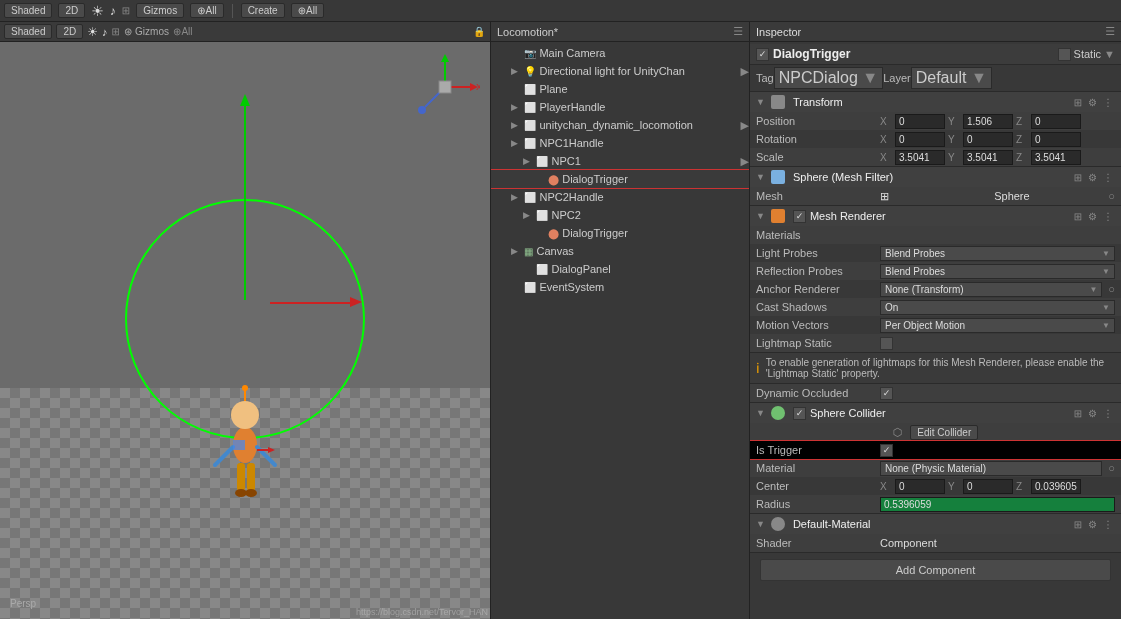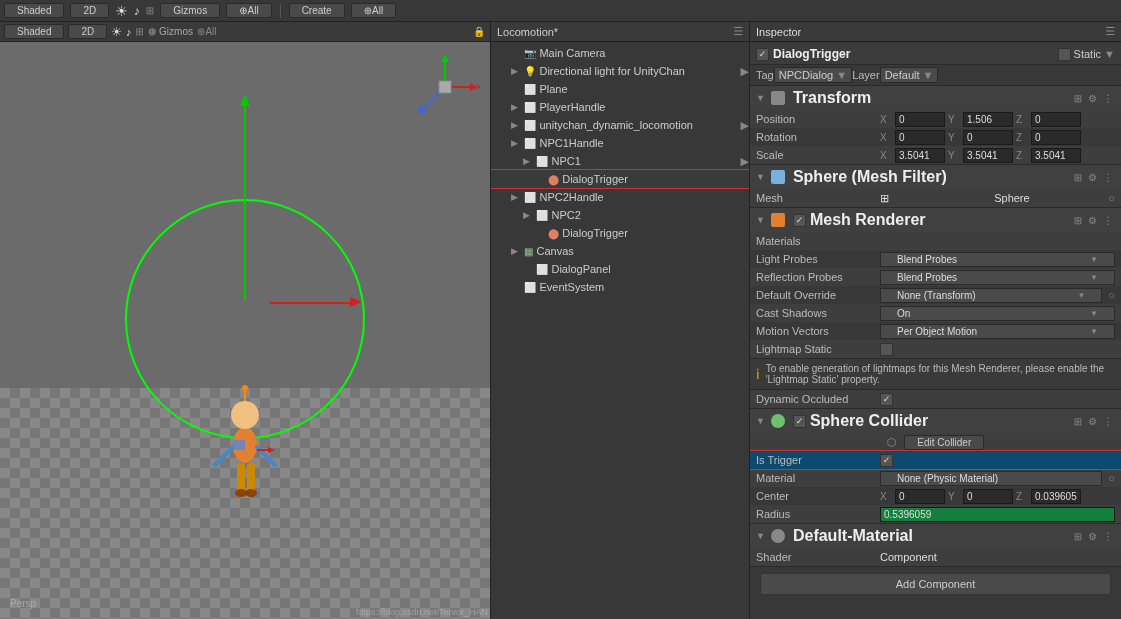--- a/index.html
+++ b/index.html
@@ -24,21 +24,21 @@
       height: 22px;
       padding: 0 4px;
       gap: 6px;
       flex-shrink: 0;
     }
     .toolbar-btn {
       background: #4a4a4a;
       border: 1px solid #2a2a2a;
       color: #ccc;
       font-size: 10px;
-      padding: 1px 12px;
+      padding: 1px 6px;
       cursor: pointer;
       border-radius: 2px;
     }
     .toolbar-separator {
       width: 1px;
       height: 14px;
       background: #555;
       margin: 0 2px;
     }
 
@@ -210,39 +210,39 @@
       gap: 0;
       font-size: 11px;
       color: #bbb;
       border-bottom: 1px solid #2a2a2a;
     }
     .insp-tag-val {
       background: #4a4a4a;
       border: 1px solid #2a2a2a;
       padding: 1px 4px;
       color: #ccc;
-      font-size: 11px;
+      font-size: 16px;
     }
 
     
     .component-section {
       border-bottom: 1px solid #2a2a2a;
     }
     .comp-header {
       display: flex;
       align-items: center;
       padding: 3px 6px;
       background: #404040;
       gap: 4px;
       cursor: pointer;
     }
     .comp-title {
-      font-size: 16px;
+      font-size: 11px;
       color: #eee;
-      font-weight: bold;
+      font-weight: normal;
       flex: 1;
     }
     .comp-icons {
       display: flex;
       gap: 2px;
     }
     .comp-icon-btn {
       color: #888;
       font-size: 10px;
       cursor: pointer;
@@ -283,21 +283,21 @@
       color: #ddd;
       font-size: 10px;
       padding: 1px 3px;
       flex: 1;
     }
     .insp-dropdown {
       background: #4a4a4a;
       border: 1px solid #2a2a2a;
       color: #ddd;
       font-size: 10px;
-      padding: 1px 16px;
+      padding: 1px 4px;
       flex: 1;
       display: flex;
       align-items: center;
       justify-content: space-between;
       cursor: pointer;
     }
     .xyz-row {
       display: flex;
       gap: 3px;
       align-items: center;
@@ -335,21 +335,21 @@
       border-bottom: 1px solid #2a2a2a;
     }
     .info-icon {
       color: #f0a000;
       font-size: 14px;
       flex-shrink: 0;
       margin-top: 1px;
     }
     .is-trigger-row {
       outline: 1px solid #cc3333;
-      background: #0c4a6e;
+      background: #000000;
     }
     .add-component-btn {
       display: flex;
       align-items: center;
       justify-content: center;
       margin: 6px 10px;
       padding: 4px;
       background: #4a4a4a;
       border: 1px solid #333;
       color: #ccc;
@@ -683,21 +683,21 @@
           </div>
         </div>
         <div class="insp-row">
           <span class="insp-label">Reflection Probes</span>
           <div class="insp-dropdown">
             <span>Blend Probes</span>
             <span class="dropdown-arrow">▼</span>
           </div>
         </div>
         <div class="insp-row">
-          <span class="insp-label">Default Override</span>
+          <span class="insp-label">Anchor Renderer</span>
           <div class="insp-dropdown">
             <span>None (Transform)</span>
             <span class="dropdown-arrow">▼</span>
           </div>
           <span style="color:#888;margin-left:2px;">○</span>
         </div>
         <div class="insp-row">
           <span class="insp-label">Cast Shadows</span>
           <div class="insp-dropdown">
             <span>On</span>

